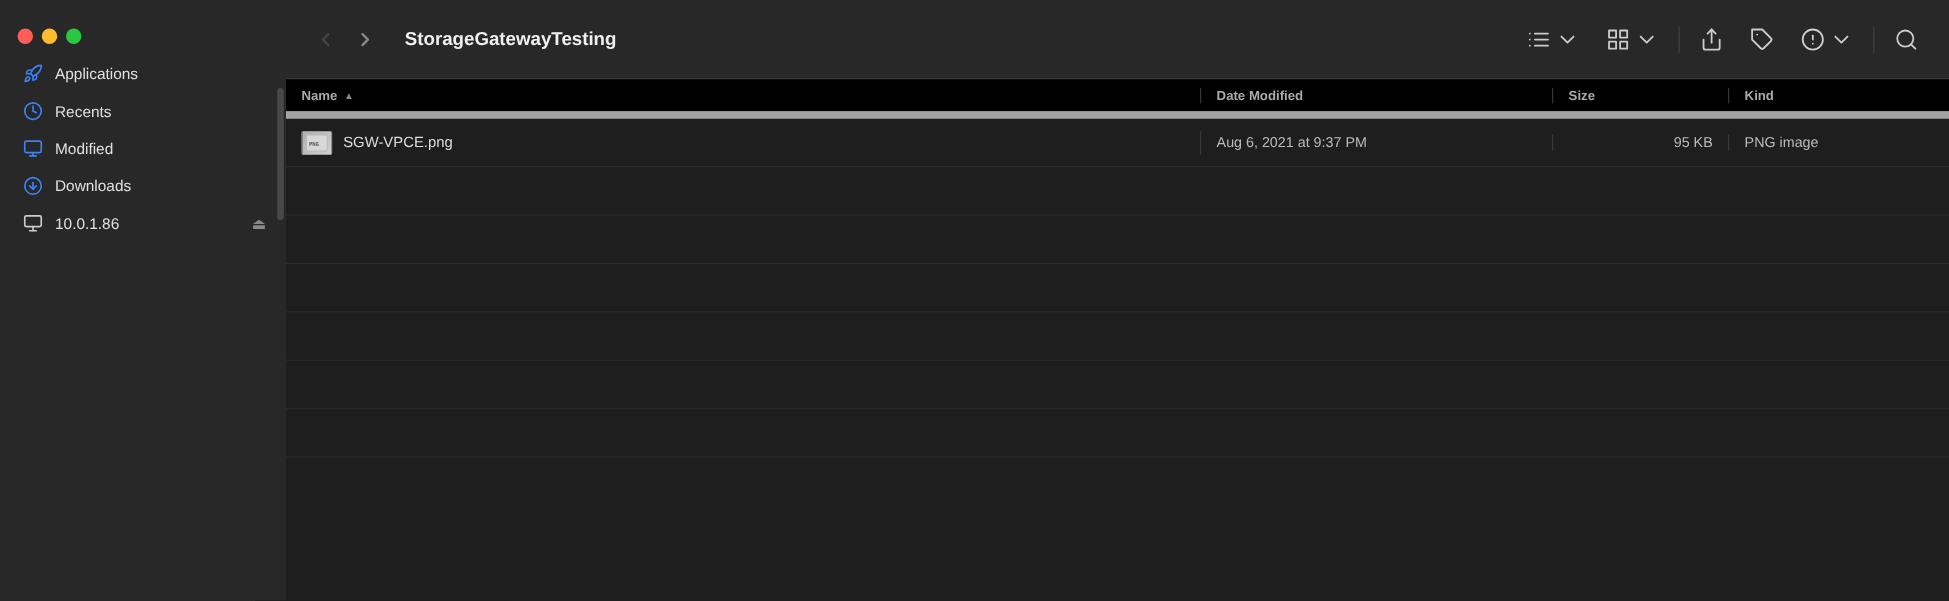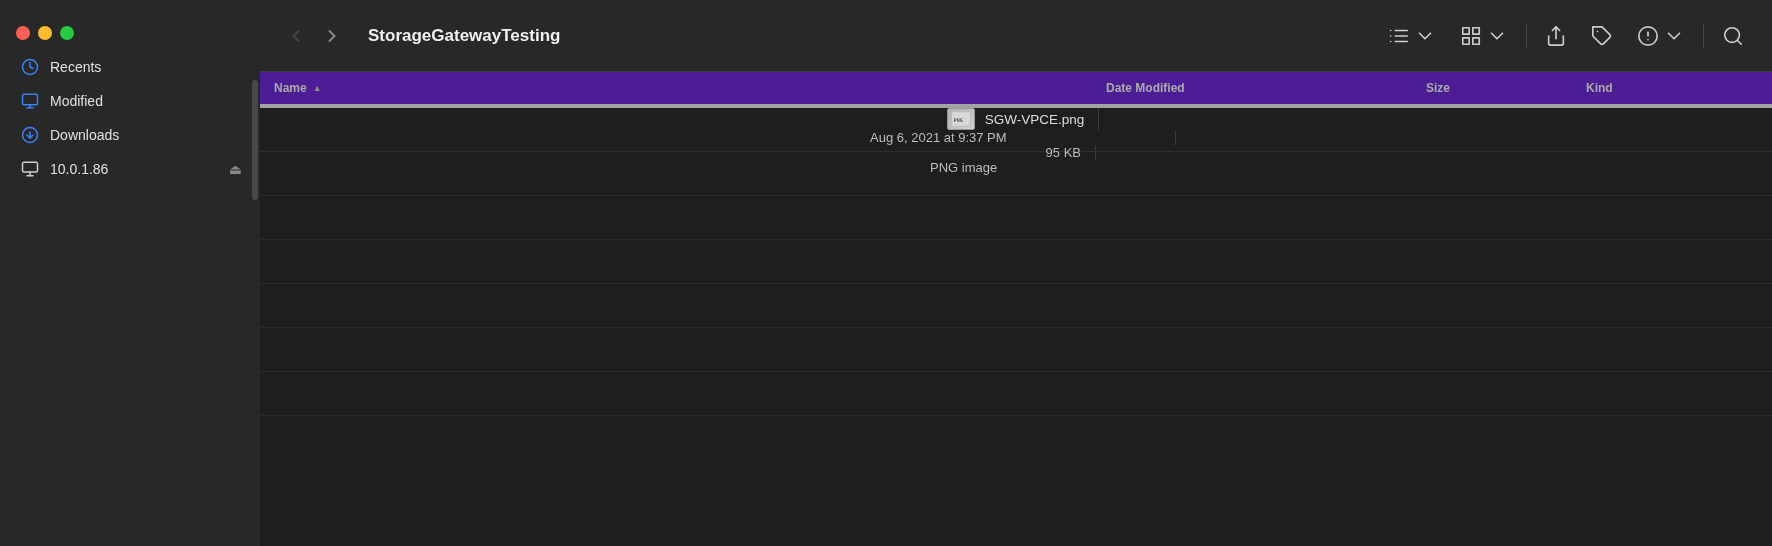--- a/index.html
+++ b/index.html
@@ -176,22 +176,22 @@
       flex: 1;
       display: flex;
       flex-direction: column;
       overflow: hidden;
     }
 
     .file-list-header {
       display: flex;
       align-items: center;
       height: 36px;
-      background: #4c1d95;
-      border-bottom: 4px solid #a3a3a3;
+      background: #000000;
+      border-bottom: 7px solid #a3a3a3;
       font-size: 12px;
       font-weight: 600;
       color: #aaa;
       flex-shrink: 0;
     }
 
     .col-name {
       flex: 1;
       padding: 0 14px;
       display: flex;
@@ -222,21 +222,20 @@
       color: #888;
     }
 
     .file-row {
       display: flex;
       align-items: center;
       height: 44px;
       border-bottom: 1px solid #2e2e2e;
       font-size: 13.5px;
       color: #ddd;
-      flex-direction: column;
     }
 
     .file-row .col-name {
       font-weight: 400;
       gap: 10px;
     }
 
     .file-icon-png {
       background: linear-gradient(135deg, #b0b0b0 0%, #d0d0d0 100%);
       width: 28px;
@@ -271,20 +270,31 @@
 <body>
 
 <aside class="sidebar">
   <div class="traffic-lights">
     <div class="traffic-light close"></div>
     <div class="traffic-light minimize"></div>
     <div class="traffic-light maximize"></div>
   </div>
 
 
+  <div class="sidebar-item">
+    <span class="icon icon-blue">
+      <svg width="18" height="18" viewBox="0 0 24 24" fill="none" stroke="currentColor" stroke-width="2" stroke-linecap="round" stroke-linejoin="round">
+        <path d="M4.5 16.5c-1.5 1.26-2 5-2 5s3.74-.5 5-2c.71-.84.7-2.13-.09-2.91a2.18 2.18 0 0 0-2.91-.09z"></path>
+        <path d="m12 15-3-3a22 22 0 0 1 2-3.95A12.88 12.88 0 0 1 22 2c0 2.72-.78 7.5-6 11a22.35 22.35 0 0 1-4 2z"></path>
+        <path d="M9 12H4s.55-3.03 2-4c1.62-1.08 5 0 5 0"></path>
+        <path d="M12 15v5s3.03-.55 4-2c1.08-1.62 0-5 0-5"></path>
+      </svg>
+    </span>
+    <span>Applications</span>
+  </div>
 
   <div class="sidebar-item">
     <span class="icon icon-blue">
       <svg width="18" height="18" viewBox="0 0 24 24" fill="none" stroke="currentColor" stroke-width="2" stroke-linecap="round" stroke-linejoin="round">
         <circle cx="12" cy="12" r="10"></circle>
         <polyline points="12 6 12 12 16 14"></polyline>
       </svg>
     </span>
     <span>Recents</span>
   </div>

